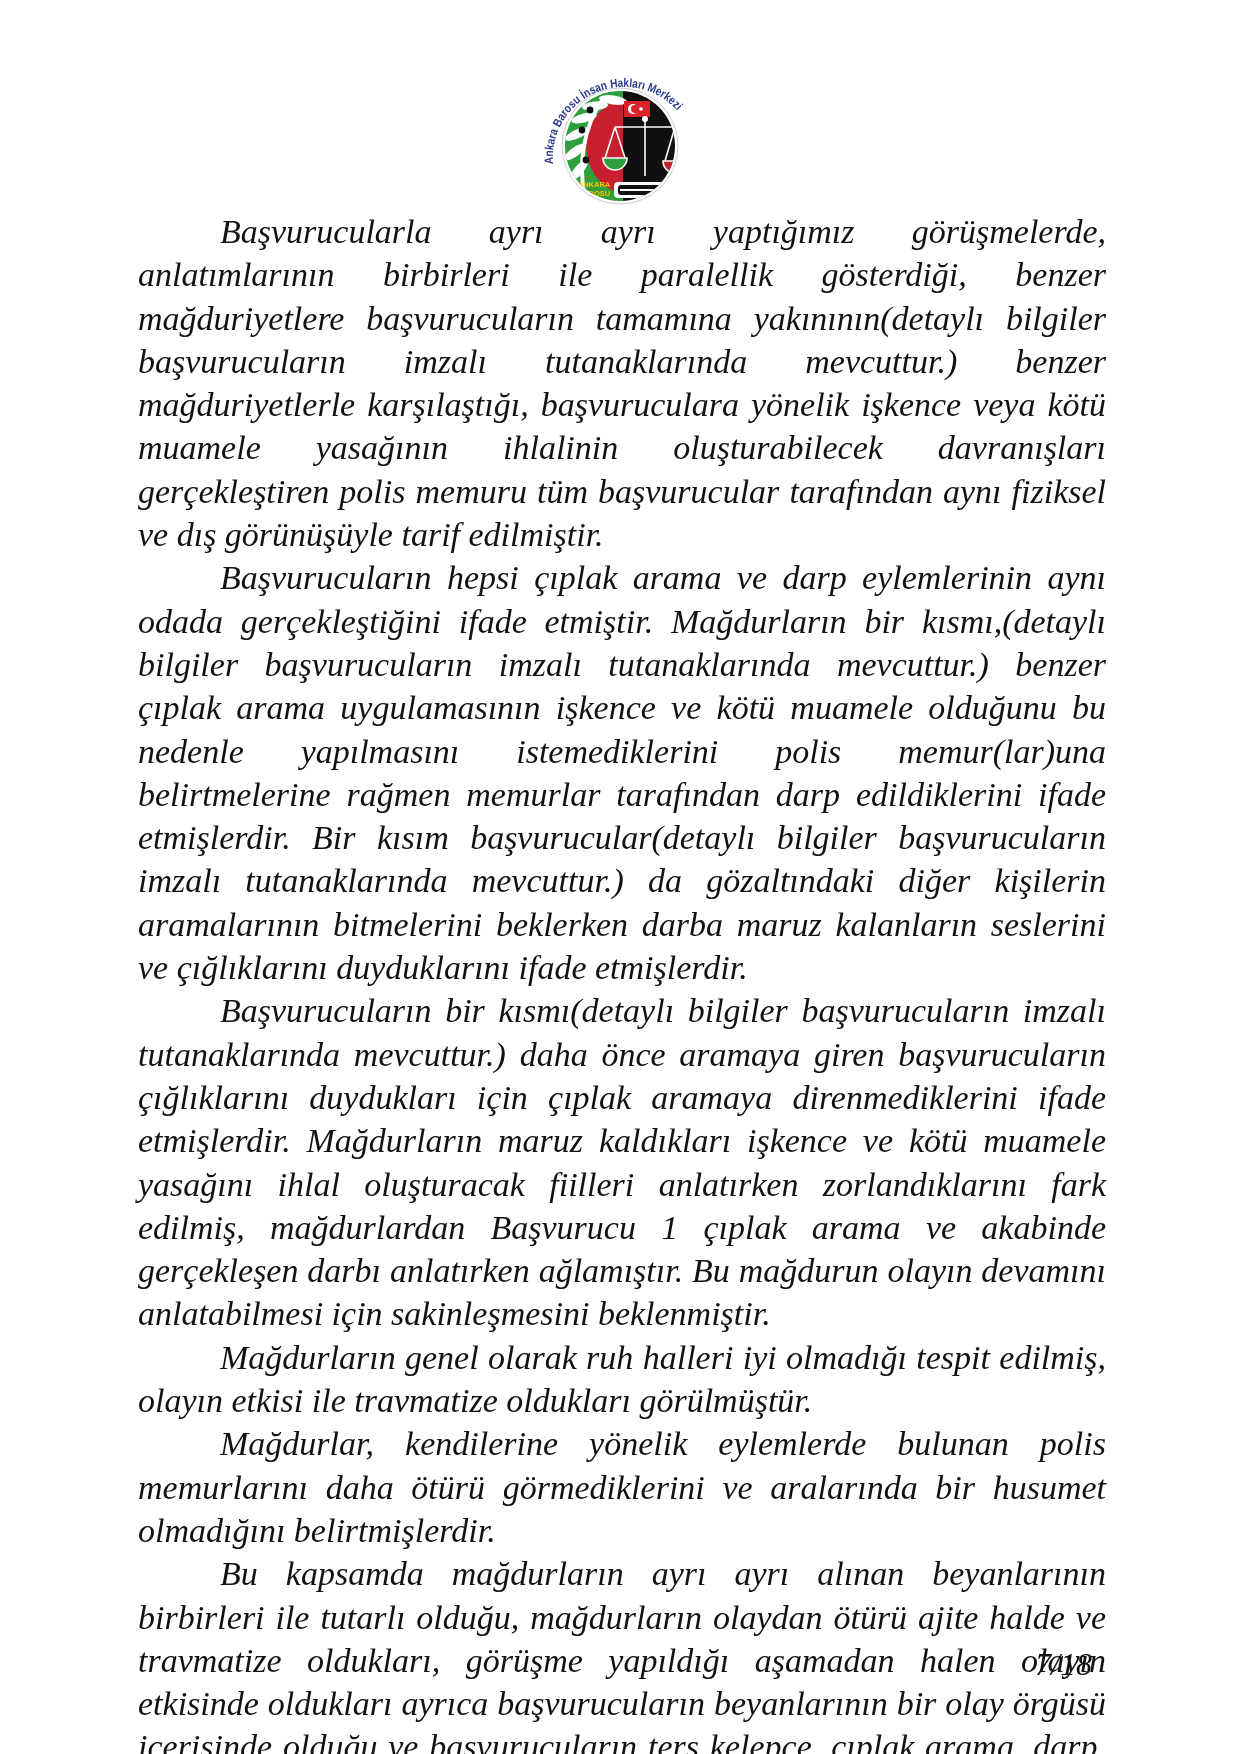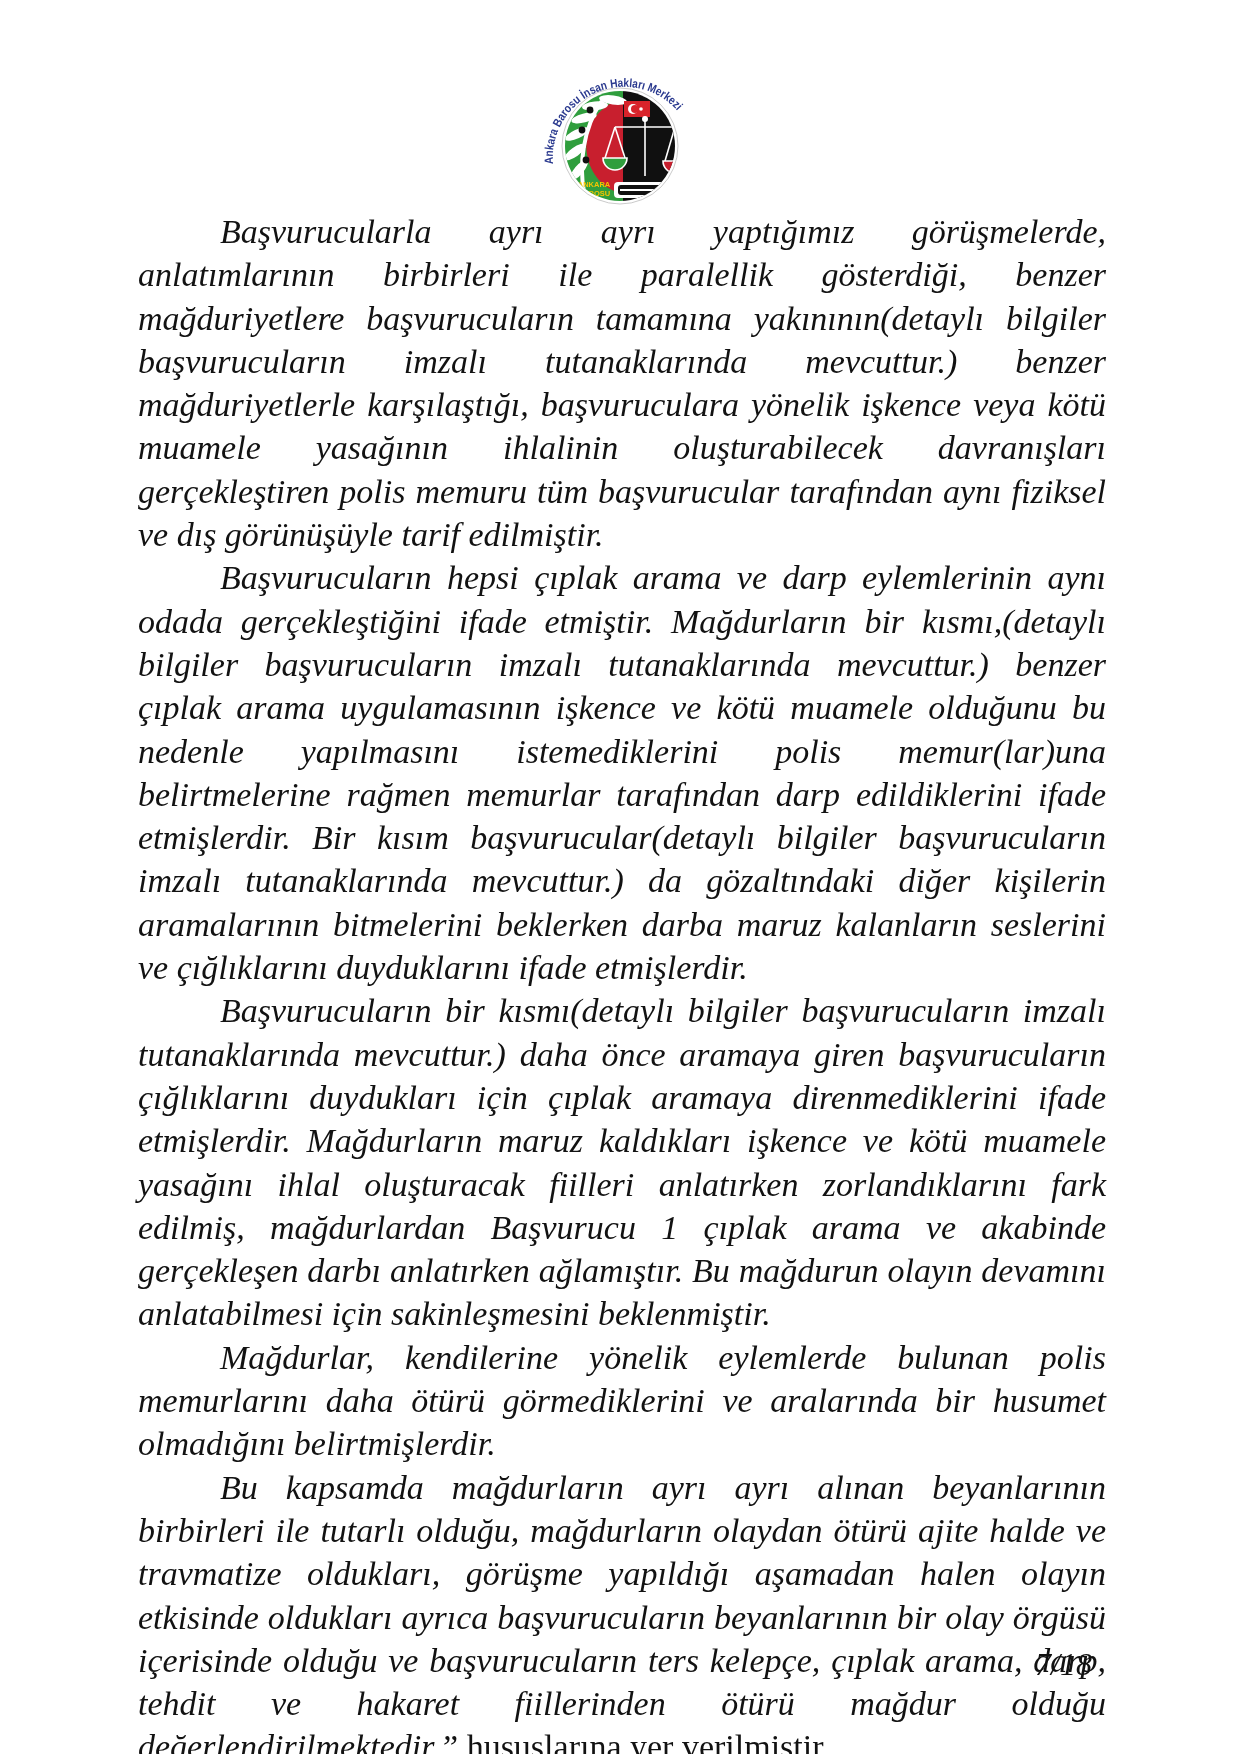--- a/index.html
+++ b/index.html
@@ -110,20 +110,21 @@
       <text font-size="12" font-weight="bold" fill="#2b3a8f">
         <textPath href="#arcpath" xlink:href="#arcpath" startOffset="0" textLength="178" lengthAdjust="spacingAndGlyphs">Ankara Barosu İnsan Hakları Merkezi</textPath>
       </text>
     </svg>
   </div>
 
   <div class="content">
     <p class="para"><span>Başvurucularla ayrı ayrı yaptığımız görüşmelerde, anlatımlarının birbirleri ile paralellik gösterdiği, benzer mağduriyetlere başvurucuların tamamına yakınının(detaylı bilgiler başvurucuların imzalı tutanaklarında mevcuttur.) benzer mağduriyetlerle karşılaştığı, başvuruculara yönelik işkence veya kötü muamele yasağının ihlalinin oluşturabilecek davranışları gerçekleştiren polis memuru tüm başvurucular tarafından aynı fiziksel ve dış görünüşüyle tarif edilmiştir.</span></p>
     <p class="para"><span>Başvurucuların hepsi çıplak arama ve darp eylemlerinin aynı odada gerçekleştiğini ifade etmiştir. Mağdurların bir kısmı,(detaylı bilgiler başvurucuların imzalı tutanaklarında mevcuttur.) benzer çıplak arama uygulamasının işkence ve kötü muamele olduğunu bu nedenle yapılmasını istemediklerini polis memur(lar)una belirtmelerine rağmen memurlar tarafından darp edildiklerini ifade etmişlerdir. Bir kısım başvurucular(detaylı bilgiler başvurucuların imzalı tutanaklarında mevcuttur.) da gözaltındaki diğer kişilerin aramalarının bitmelerini beklerken darba maruz kalanların seslerini ve çığlıklarını duyduklarını ifade etmişlerdir.</span></p>
     <p class="para"><span>Başvurucuların bir kısmı(detaylı bilgiler başvurucuların imzalı tutanaklarında mevcuttur.) daha önce aramaya giren başvurucuların çığlıklarını duydukları için çıplak aramaya direnmediklerini ifade etmişlerdir. Mağdurların maruz kaldıkları işkence ve kötü muamele yasağını ihlal oluşturacak fiilleri anlatırken zorlandıklarını fark edilmiş, mağdurlardan Başvurucu 1 çıplak arama ve akabinde gerçekleşen darbı anlatırken ağlamıştır. Bu mağdurun olayın devamını anlatabilmesi için sakinleşmesini beklenmiştir.</span></p>
+    <p class="para"><span>Mağdurların genel olarak ruh halleri iyi olmadığı tespit edilmiş, olayın etkisi ile travmatize oldukları görülmüştür.</span></p>
     <p class="para"><span>Mağdurlar, kendilerine yönelik eylemlerde bulunan polis memurlarını daha ötürü görmediklerini ve aralarında bir husumet olmadığını belirtmişlerdir.</span></p>
     <p class="para"><span>Bu kapsamda mağdurların ayrı ayrı alınan beyanlarının birbirleri ile tutarlı olduğu, mağdurların olaydan ötürü ajite halde ve travmatize oldukları, görüşme yapıldığı aşamadan halen olayın etkisinde oldukları ayrıca başvurucuların beyanlarının bir olay örgüsü içerisinde olduğu ve başvurucuların ters kelepçe, çıplak arama, darp, tehdit ve hakaret fiillerinden ötürü mağdur olduğu değerlendirilmektedir.”</span><span class="seg-regular"> hususlarına yer verilmiştir.</span></p>
 
     <h3 class="heading">
       <span class="hnum">III.</span>
       <span>RAPORLAMA SÜRECİ VE BAŞVURUCUNUN RIZASI:</span>
     </h3>
   </div>
 
   <div class="footer">7/18</div>

